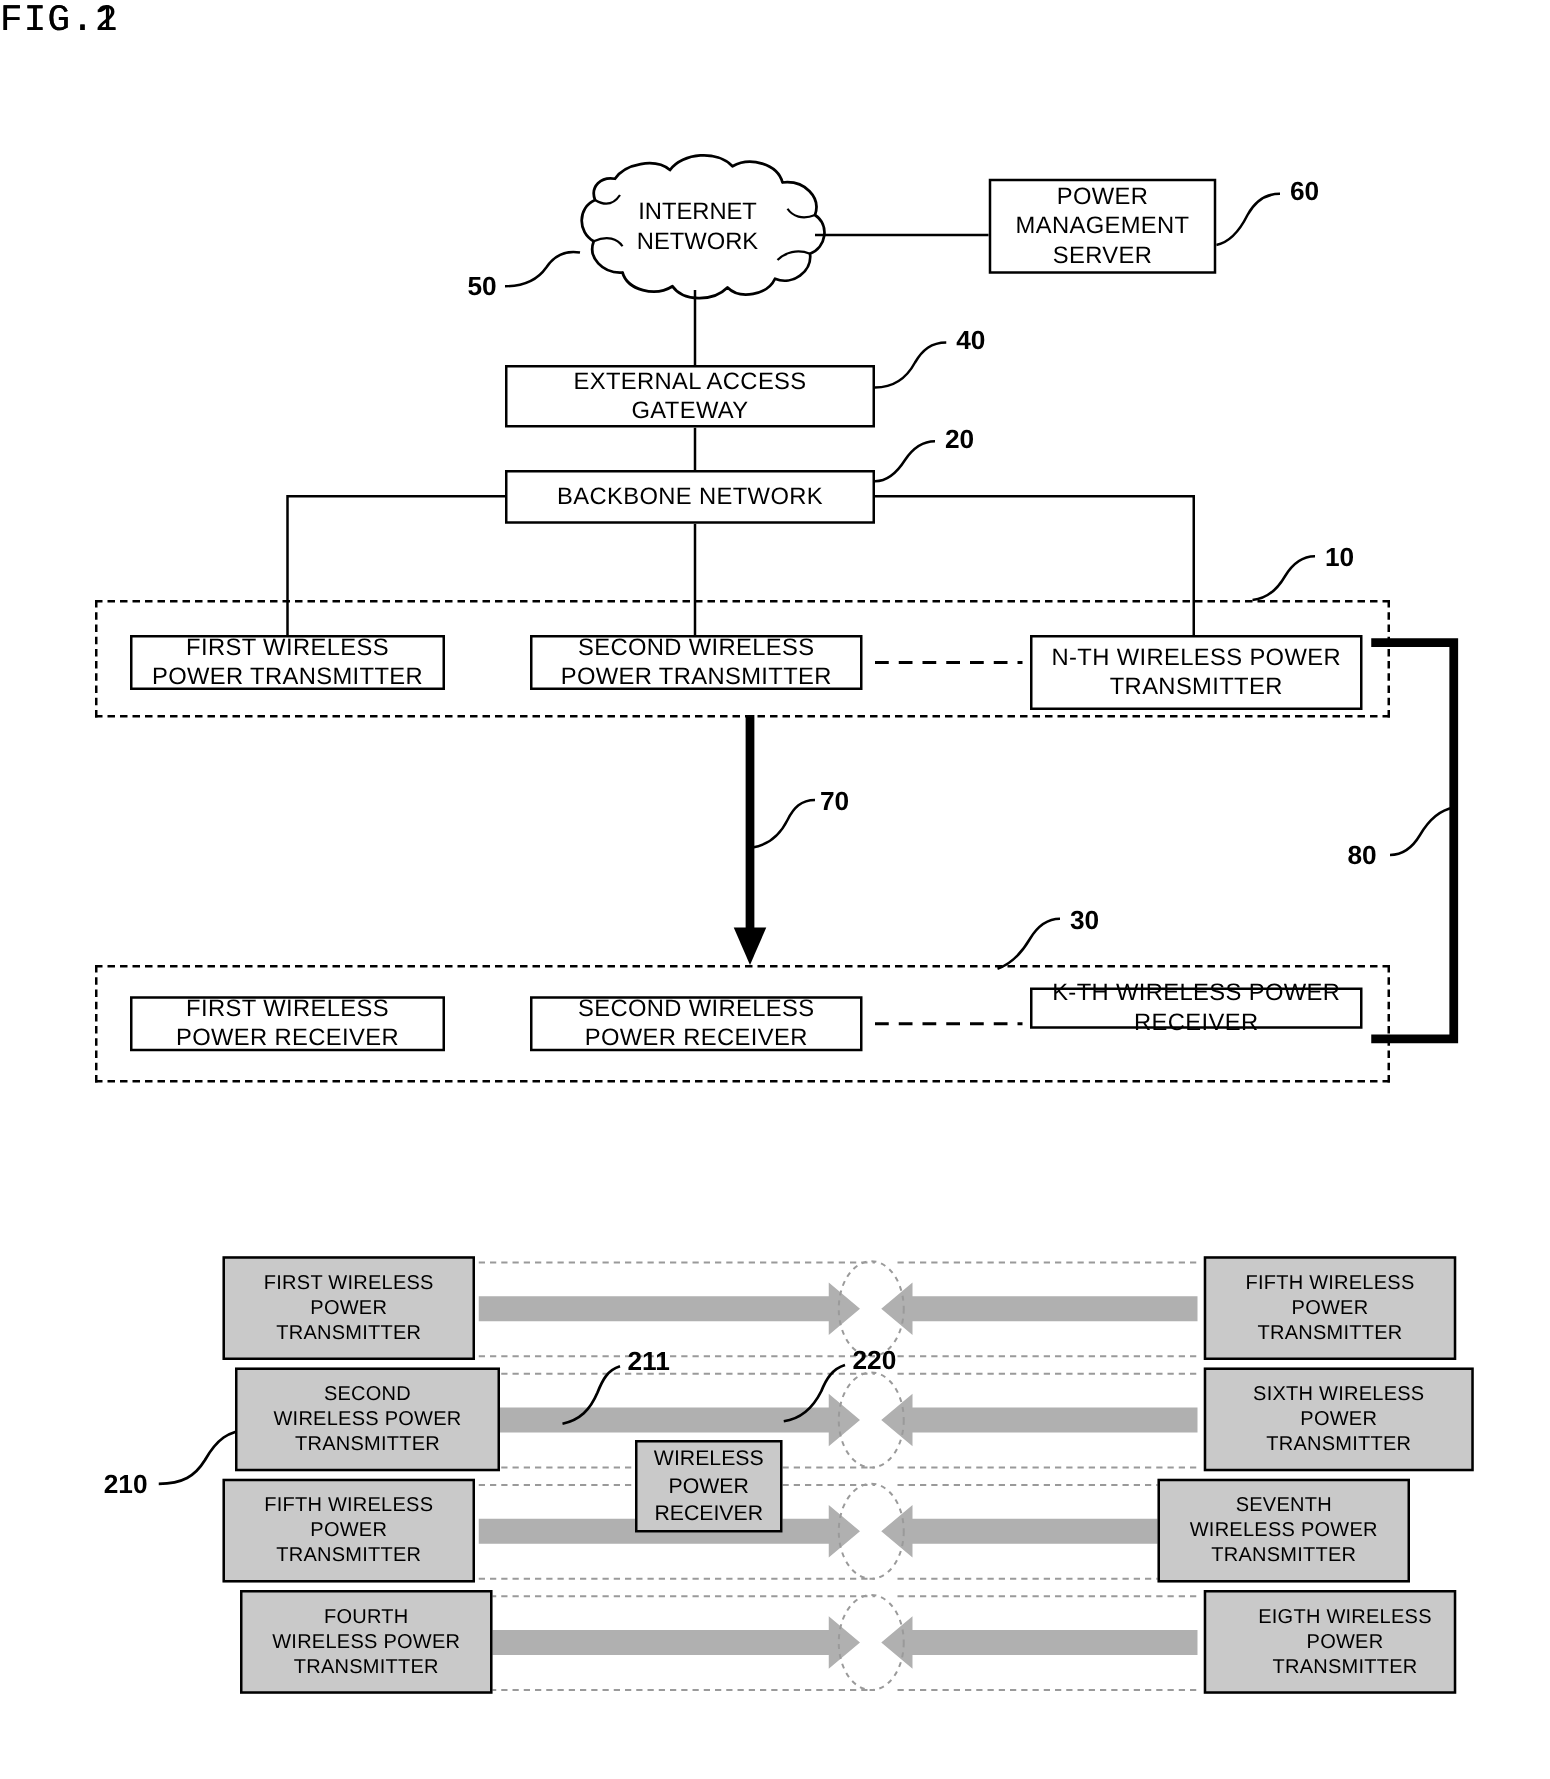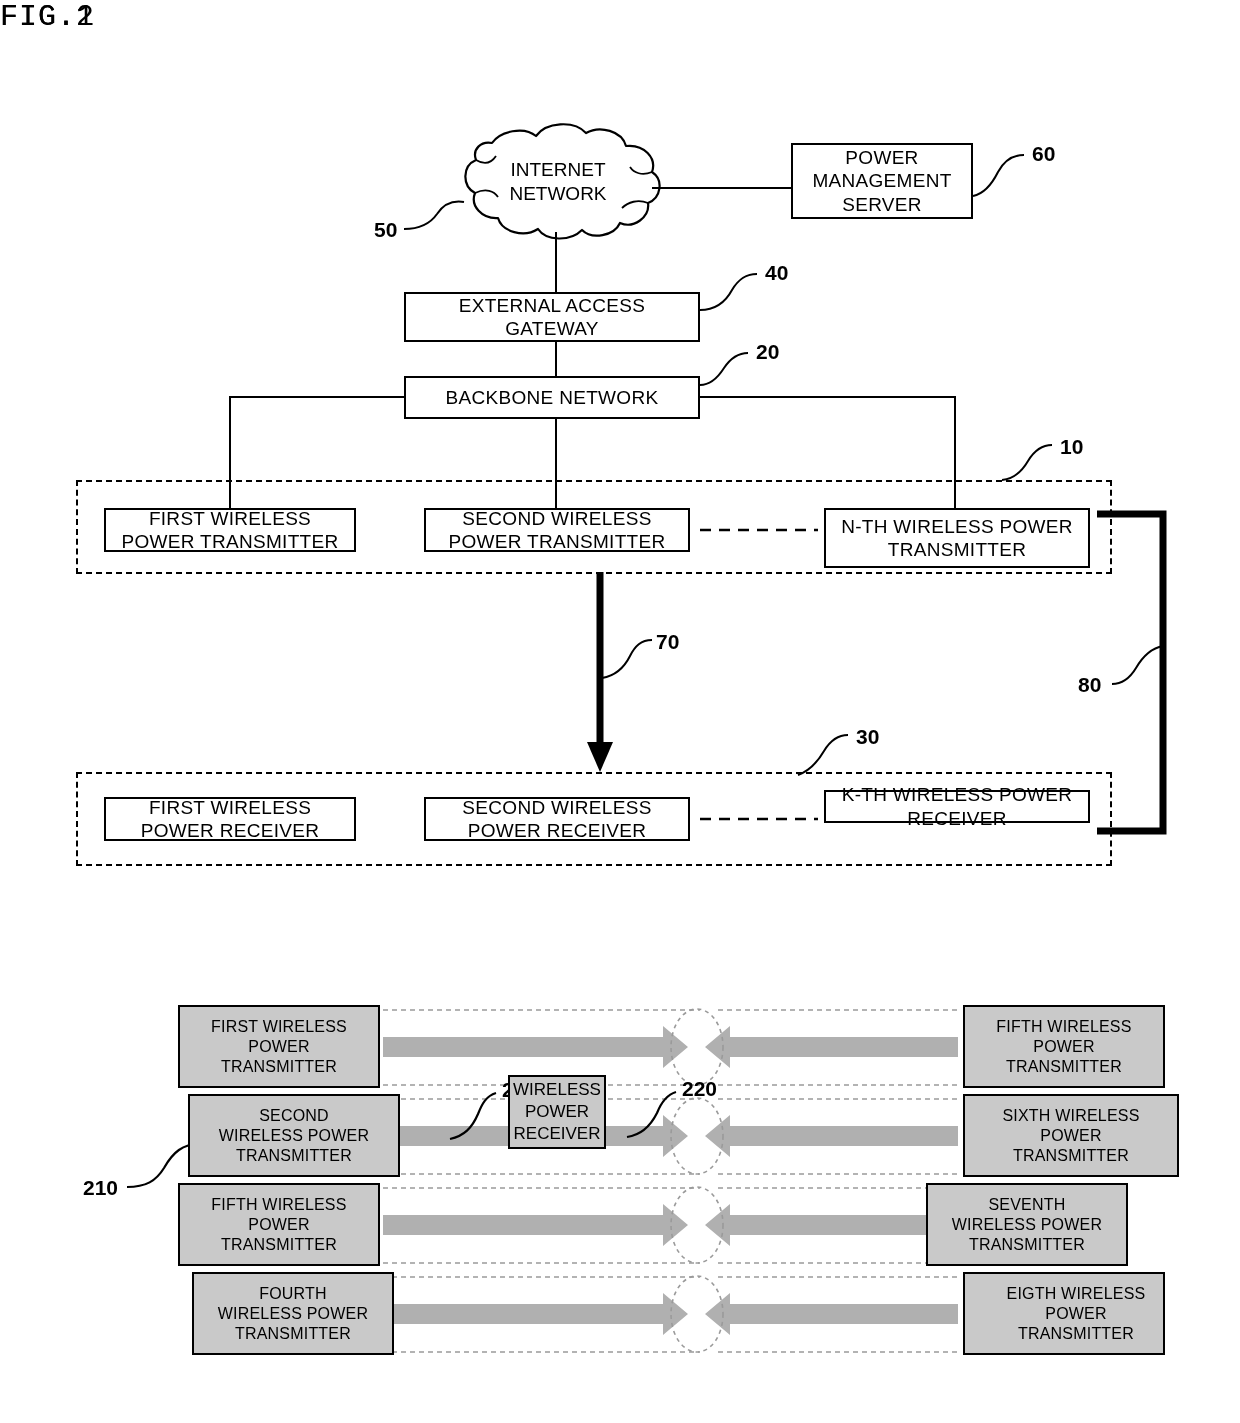--- a/index.html
+++ b/index.html
@@ -292,19 +292,19 @@
 <div class="tx-box" style="left:963px; top:1094px; width:216px; height:83px;">SIXTH WIRELESS
 POWER
 TRANSMITTER</div>
 <div class="tx-box" style="left:926px; top:1183px; width:202px; height:83px;">SEVENTH
 WIRELESS POWER
 TRANSMITTER</div>
 <div class="tx-box" style="left:963px; top:1272px; width:202px; height:83px;padding-left:24px;">EIGTH WIRELESS
 POWER
 TRANSMITTER</div>
 
-<div id="rx-box" style="left:508px; top:1075px; width:98px; height:74px;">WIRELESS
+<div id="rx-box" style="left:508px; top:1152px; width:118px; height:74px;">WIRELESS
 POWER
 RECEIVER</div>
 
 <div class="ref" style="left:83px; top:1176px;">210</div>
 <div class="ref" style="left:502px; top:1078px;">211</div>
 <div class="ref" style="left:682px; top:1077px;">220</div>
 
 </body></html>

